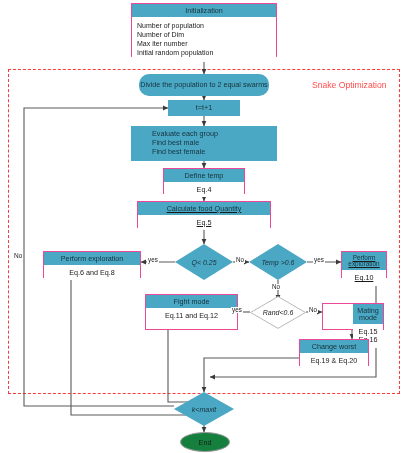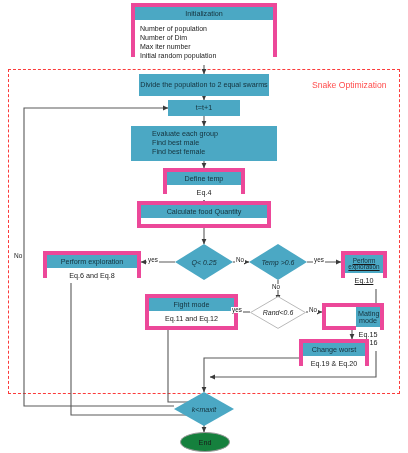--- a/index.html
+++ b/index.html
@@ -4,21 +4,21 @@
 <style>
   html,body{margin:0;padding:0;background:#ffffff;}
   body{width:408px;height:453px;position:relative;overflow:hidden;
        font-family:"Liberation Sans",sans-serif;color:#1a1a1a;}
   #canvas{position:absolute;left:0;top:0;width:408px;height:453px;}
   svg.wires{position:absolute;left:0;top:0;width:408px;height:453px;overflow:visible;}
 
   .node{position:absolute;box-sizing:border-box;}
 
   
-  .hdrbox{border:4px solid #ec4899;background:#ffffff;}
+  .hdrbox{border:1px solid #ec4899;background:#ffffff;}
   .hdrbox .hd{background:#4BA8C4;color:#15323c;text-align:center;
               font-size:7.2px;padding:2.5px 2px 2.5px;line-height:1.05;}
   .hdrbox .bd{background:#ffffff;text-align:center;font-size:7.2px;
               padding:4px 2px;line-height:1.1;color:#1a1a1a;}
 
   
   .teal{background:#4BA8C4;color:#15323c;display:flex;align-items:center;
         justify-content:center;text-align:center;font-size:7.2px;line-height:1.22;}
   .teal.left{justify-content:flex-start;text-align:left;padding-left:21px;}
 
@@ -100,42 +100,43 @@
   <div class="node hdrbox" style="left:131px;top:3px;width:146px;height:54px;">
     <div class="hd">Initialization</div>
     <div class="bd" style="text-align:left;padding-left:5px;font-size:7px;line-height:1.33;">
       <div>Number of population</div>
       <div>Number of Dim</div>
       <div>Max iter number</div>
       <div>Initial random population</div>
     </div>
   </div>
 
-  <div class="node teal" style="left:139px;top:74px;width:130px;height:22px;">
+  <div class="node teal" style="left:139px;top:74px;width:130px;height:22px;border-radius:10px;">
     <span>Divide the population to 2 equal swarms</span>
   </div>
 
   <div class="node teal" style="left:168px;top:100px;width:72px;height:16px;">
     <span>t=t+1</span>
   </div>
 
   <div class="node teal left" style="left:131px;top:126px;width:146px;height:35px;white-space:pre-line;
               align-items:center;">
     <span>Evaluate each group
 Find best male
 Find best female</span>
   </div>
 
   <div class="node hdrbox" style="left:163px;top:168px;width:82px;height:26px;">
     <div class="hd">Define temp</div>
     <div class="bd">Eq.4</div>
   </div>
 
-  <div class="node hdrbox" style="left:137px;top:201px;width:134px;height:27px;">
+  <div class="node hdrbox" style="left:137px;top:201px;width:134px;height:27px;text-decoration:underline;">
     <div class="hd">Calculate food Quantity</div>
+    <div class="bd">Eq.5</div>
   </div>
 
   <div class="dia" style="left:175px;top:244px;width:58px;height:36px;">
     <svg class="shape" viewBox="0 0 58 36" preserveAspectRatio="none">
       <polygon points="29,0 58,18 29,36 0,18" fill="#4BA8C4"></polygon>
     </svg>
     <span class="txt">Q&lt; 0.25</span>
   </div>
 
   <div class="dia" style="left:249px;top:244px;width:58px;height:36px;">

